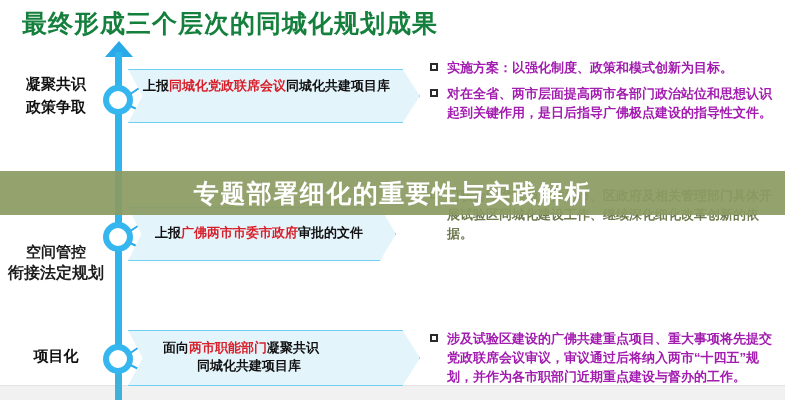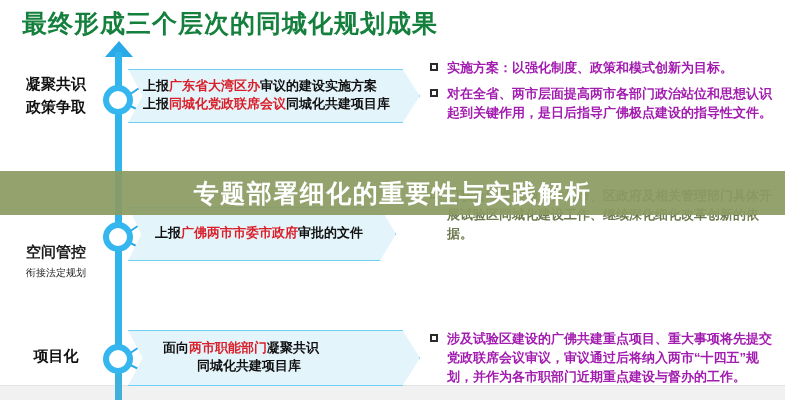--- a/index.html
+++ b/index.html
@@ -80,21 +80,21 @@
     white-space:nowrap;z-index:40;
   }
   .olive-overlay{
     position:absolute;left:0;top:171px;width:785px;height:44px;
     background:rgba(140,155,99,0.93);z-index:30;
   }
 
   
   .label-col{position:absolute;left:0;width:112px;text-align:center;}
   .label-col .l1{font-size:15px;font-weight:bold;color:#111;line-height:23px;white-space:nowrap;}
-  .label-col .l2{font-size:10px;font-weight:normal;color:#111;line-height:20px;white-space:nowrap;}
+  .label-col .l2{font-size:16px;font-weight:bold;color:#111;line-height:20px;white-space:nowrap;}
   .lab1{top:72px;}
   .lab2{top:192px;z-index:45;margin-top:48px;}
   .lab3{top:344px;}
   .lab2 .l1{color:#1d1d1d;}
   .lab2 .l2{color:#1d1d1d;}
 
   .hairline{position:absolute;left:0;top:385px;width:785px;height:1px;background:#e3e3e3;}
 </style>
 </head>
 <body>
@@ -123,21 +123,20 @@
   <div class="node n1"></div>
   <div class="node n2"></div>
   <div class="node n3"></div>
 
   <div class="label-col lab1">
     <div class="l1">凝聚共识</div>
     <div class="l1">政策争取</div>
   </div>
 
   <div class="chev box1">
-    <div class="ln"><span>上报</span><span class="hl">广东省大湾区办</span><span>审议的建设实施方案</span></div>
     <div class="ln"><span>上报</span><span class="hl">同城化党政联席会议</span><span>同城化共建项目库</span></div>
   </div>
 
   <div class="panel p1">
     <div class="bullet">
       <span class="sq"></span>
       <span class="tx">实施方案：以强化制度、政策和模式创新为目标。</span>
     </div>
     <div class="bullet">
       <span class="sq"></span>

